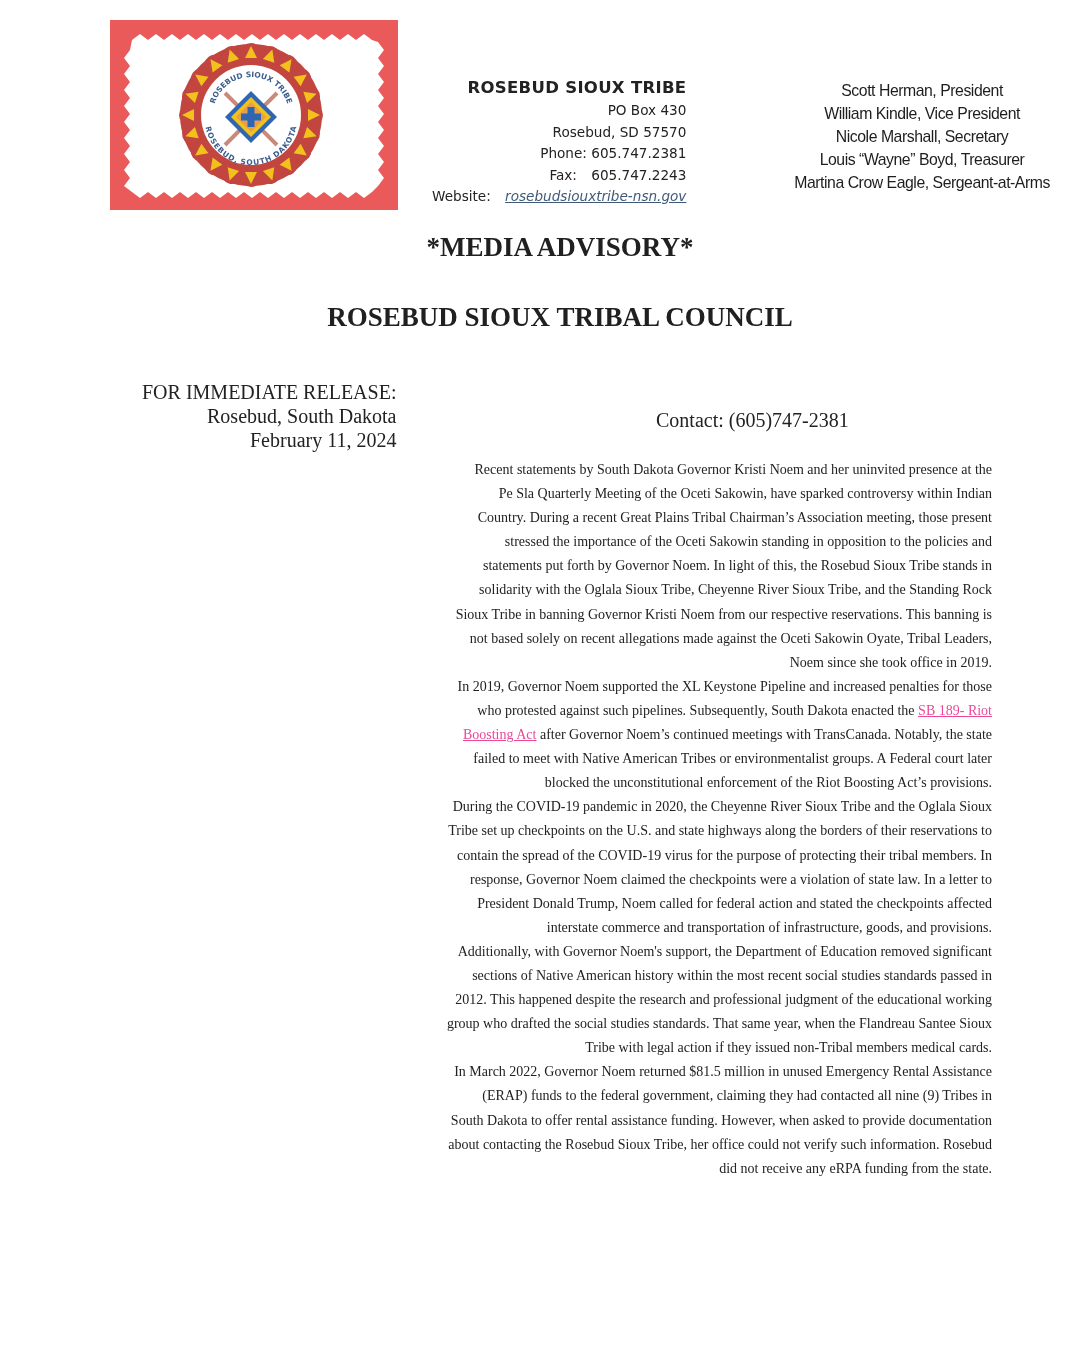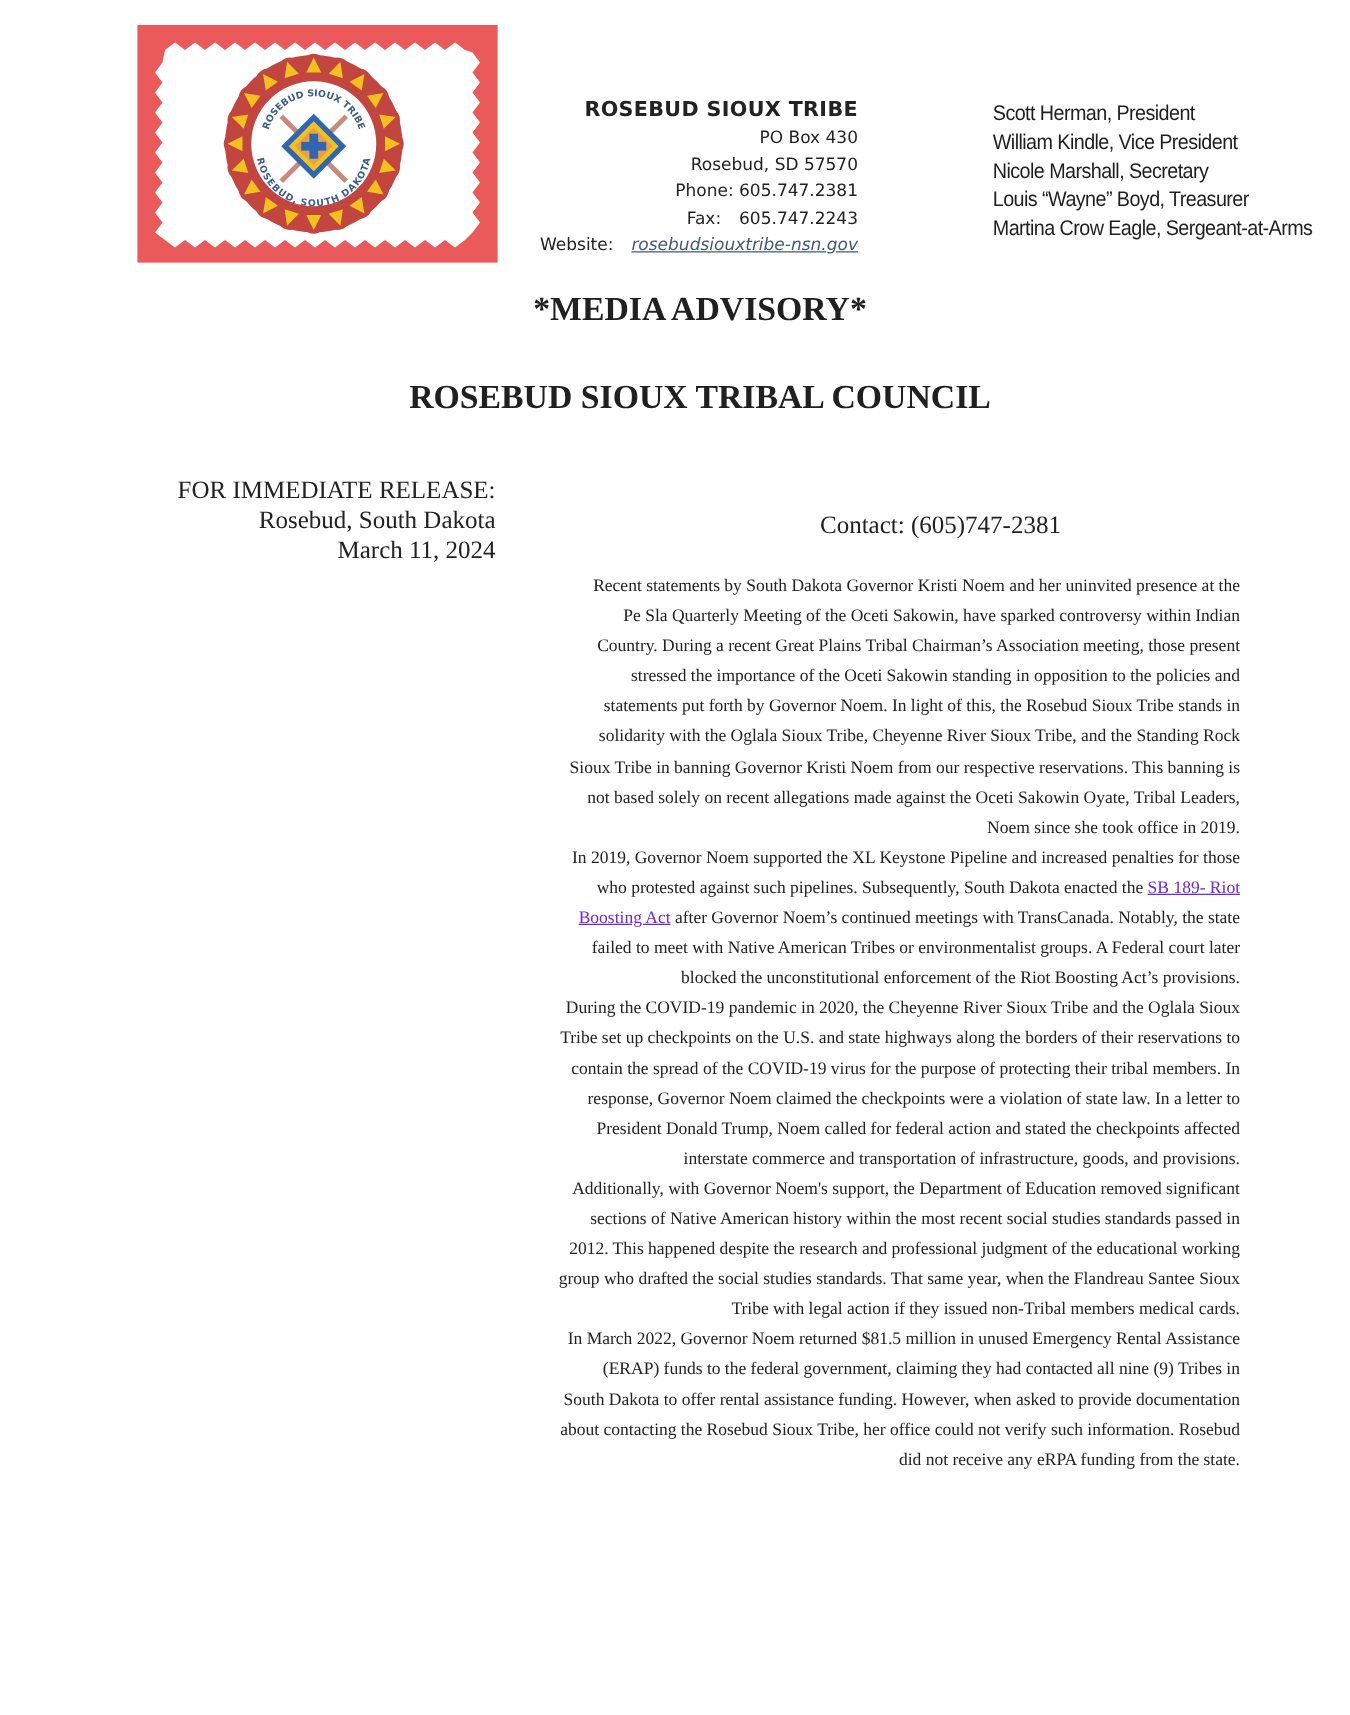--- a/index.html
+++ b/index.html
@@ -16,36 +16,36 @@
   .org-line { font-size: 13.6px; color: #222; height: 21.5px; line-height: 21.5px; }
   .org-line.l1 { margin-left: -1px; }
   .org-line.l2 { margin-left: 18px; }
   .org-line.l3 { margin-left: 2px; }
   .org-line.l4 { margin-left: 2px; }
   .org-line.l5 { margin-left: 4px; }
   .org-line .lab { margin-right: 10px; }
   .org-link { color: #3f5a78; font-style: italic; text-decoration: underline; }
 
   
-  .officers { right: 30px; top: 79px; text-align: left; font-family: "Liberation Sans", sans-serif; font-size: 17px; color: #1e1e1e; letter-spacing: -0.5px; }
+  .officers { right: 30px; top: 79px; text-align: center; font-family: "Liberation Sans", sans-serif; font-size: 17px; color: #1e1e1e; letter-spacing: -0.5px; }
   .officers div { height: 23px; line-height: 23px; transform: scaleX(0.93); transform-origin: right center; }
 
   
   .serif { font-family: "Liberation Serif", serif; }
   .h-advisory { left: 0; width: 1120px; top: 232px; text-align: center; font-weight: bold; font-size: 27px; color: #202020; }
   .h-council { left: 0; width: 1120px; top: 302px; text-align: center; font-weight: bold; font-size: 27px; color: #202020; }
 
   .release { left: 142px; top: 356px; font-size: 20px; color: #222; margin-top: 24px; }
   .release div { height: 24px; line-height: 24px; }
   .contact { left: 656px; top: 409px; font-size: 20px; color: #222; }
 
   
   .body-text { left: 142px; top: 458px; width: 850px; font-size: 14px; color: #222; }
   .ln { height: 24.1px; line-height: 24.1px; white-space: nowrap; }
-  .lnk { color: #6d28d9; text-decoration: underline; }
+  .lnk { color: #ec4899; text-decoration: underline; }
 </style>
 </head>
 <body>
 
 <div class="abs flag">
   <svg width="288" height="190" viewBox="0 0 288 190">
     <rect x="0" y="0" width="288" height="190" fill="#ea5a5a"></rect>
     <polygon fill="#ffffff" points="
       22,20 30,14 38,20 46,14 54,20 62,14 70,20 78,14 86,20 94,14 102,20 110,14 118,20 126,14 134,20 142,14 150,20 158,14 166,20 174,14 182,20 190,14 198,20 206,14 214,20 222,14 230,20 238,14 246,20 254,14 262,20 268,22
       274,30 268,38 274,46 268,54 274,62 268,70 274,78 268,86 274,94 268,102 274,110 268,118 274,126 268,134 274,142 268,150 274,158 268,166
@@ -176,21 +176,21 @@
   <div>Louis “Wayne” Boyd,  Treasurer</div>
   <div>Martina Crow Eagle, Sergeant-at-Arms</div>
 </div>
 
 <div class="abs serif h-advisory">*MEDIA ADVISORY*</div>
 <div class="abs serif h-council">ROSEBUD SIOUX TRIBAL COUNCIL</div>
 
 <div class="abs serif release">
   <div>FOR IMMEDIATE RELEASE:</div>
   <div>Rosebud, South Dakota</div>
-  <div>March 11, 2024</div>
+  <div>February 11, 2024</div>
 </div>
 <div class="abs serif contact">Contact: (605)747-2381</div>
 
 <div class="abs serif body-text">
   <div>
     <div class="ln">Recent statements by South Dakota Governor Kristi Noem and her uninvited presence at the</div>
     <div class="ln">Pe Sla Quarterly Meeting of the Oceti Sakowin, have sparked controversy within Indian</div>
     <div class="ln">Country. During a recent Great Plains Tribal Chairman’s Association meeting, those present</div>
     <div class="ln">stressed the importance of the Oceti Sakowin standing in opposition to the policies and</div>
     <div class="ln">statements put forth by Governor Noem. In light of this, the Rosebud Sioux Tribe stands in</div>

